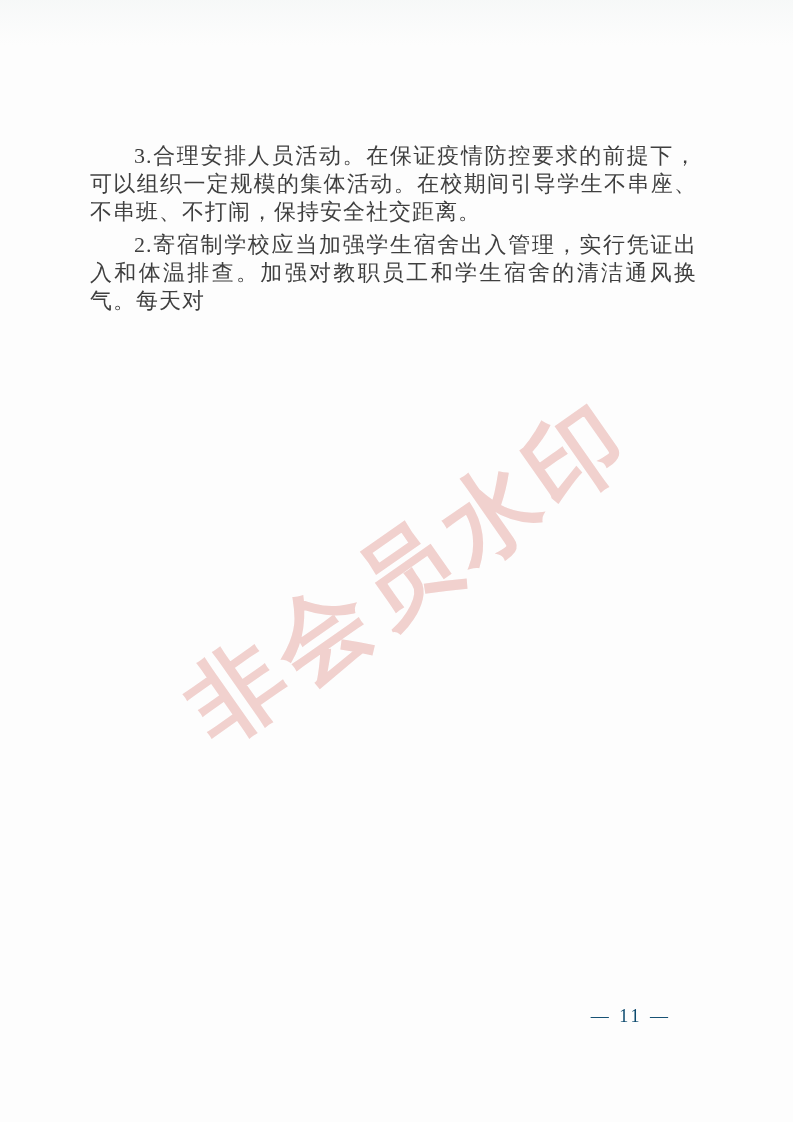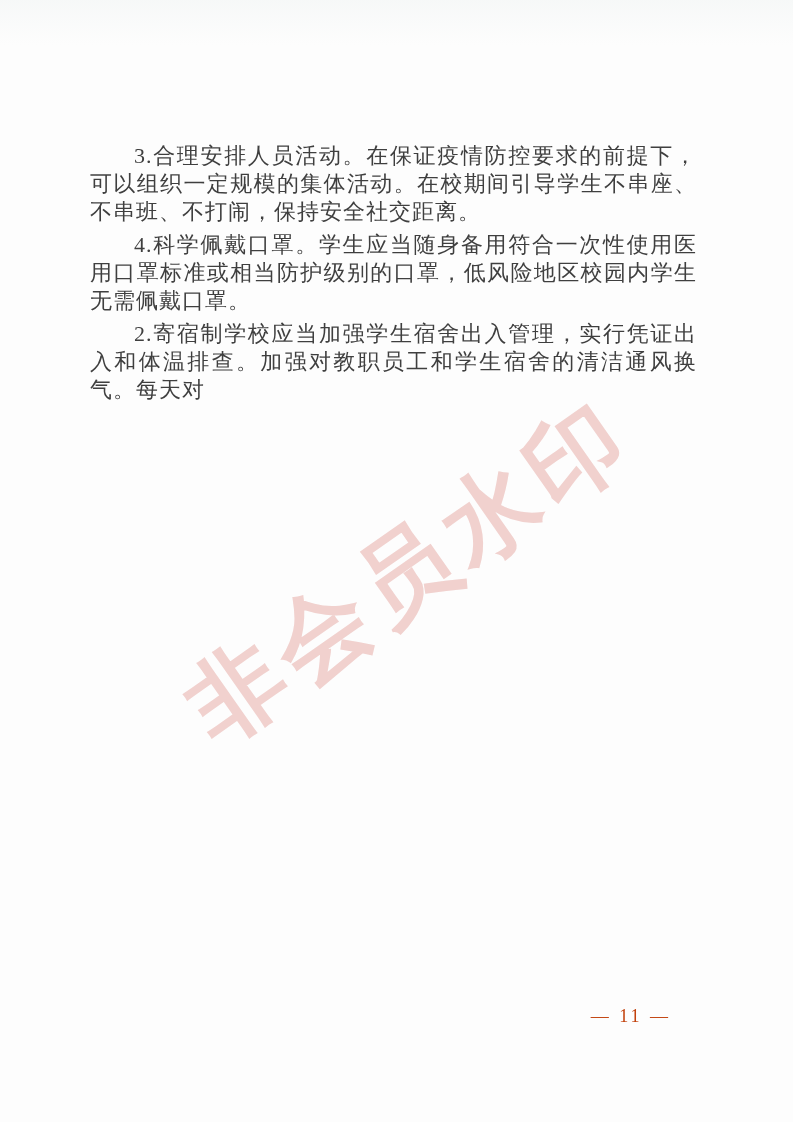--- a/index.html
+++ b/index.html
@@ -55,32 +55,31 @@
     margin: 0 0 5px 0;
     text-indent: 2em;
   }
   .page-number {
     position: absolute;
     top: 1006px;
     right: 122px;
     z-index: 1;
     font-size: 18px;
     letter-spacing: 3px;
-    color: #c2410c;
+    color: #0c4a6e;
     white-space: nowrap;
   }
 </style>
 </head>
 <body>
 
 <div class="page">
 
   <div class="watermark">非会员水印</div>
 
   <div class="content">
     <p>3.合理安排人员活动。在保证疫情防控要求的前提下，可以组织一定规模的集体活动。在校期间引导学生不串座、不串班、不打闹，保持安全社交距离。</p>
-    <p>4.科学佩戴口罩。学生应当随身备用符合一次性使用医用口罩标准或相当防护级别的口罩，低风险地区校园内学生无需佩戴口罩。</p>
     <p>2.寄宿制学校应当加强学生宿舍出入管理，实行凭证出入和体温排查。加强对教职员工和学生宿舍的清洁通风换气。每天对</p>
   </div>
 
   <div class="page-number">—  11  —</div>
 
 </div>
 
 </body></html>

